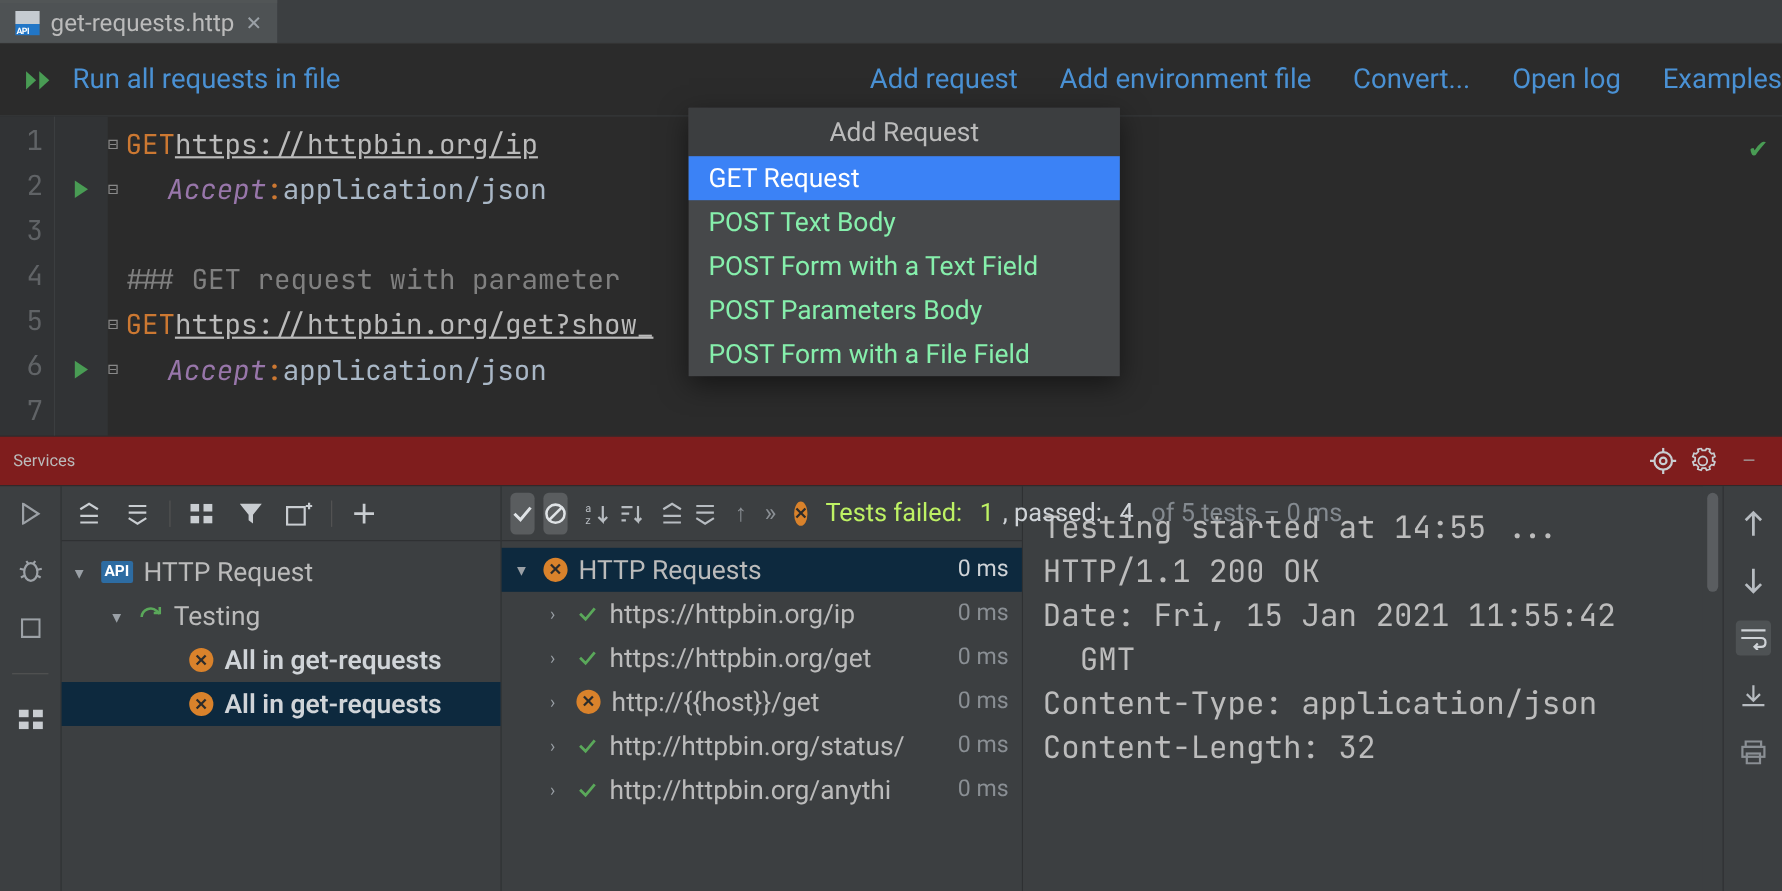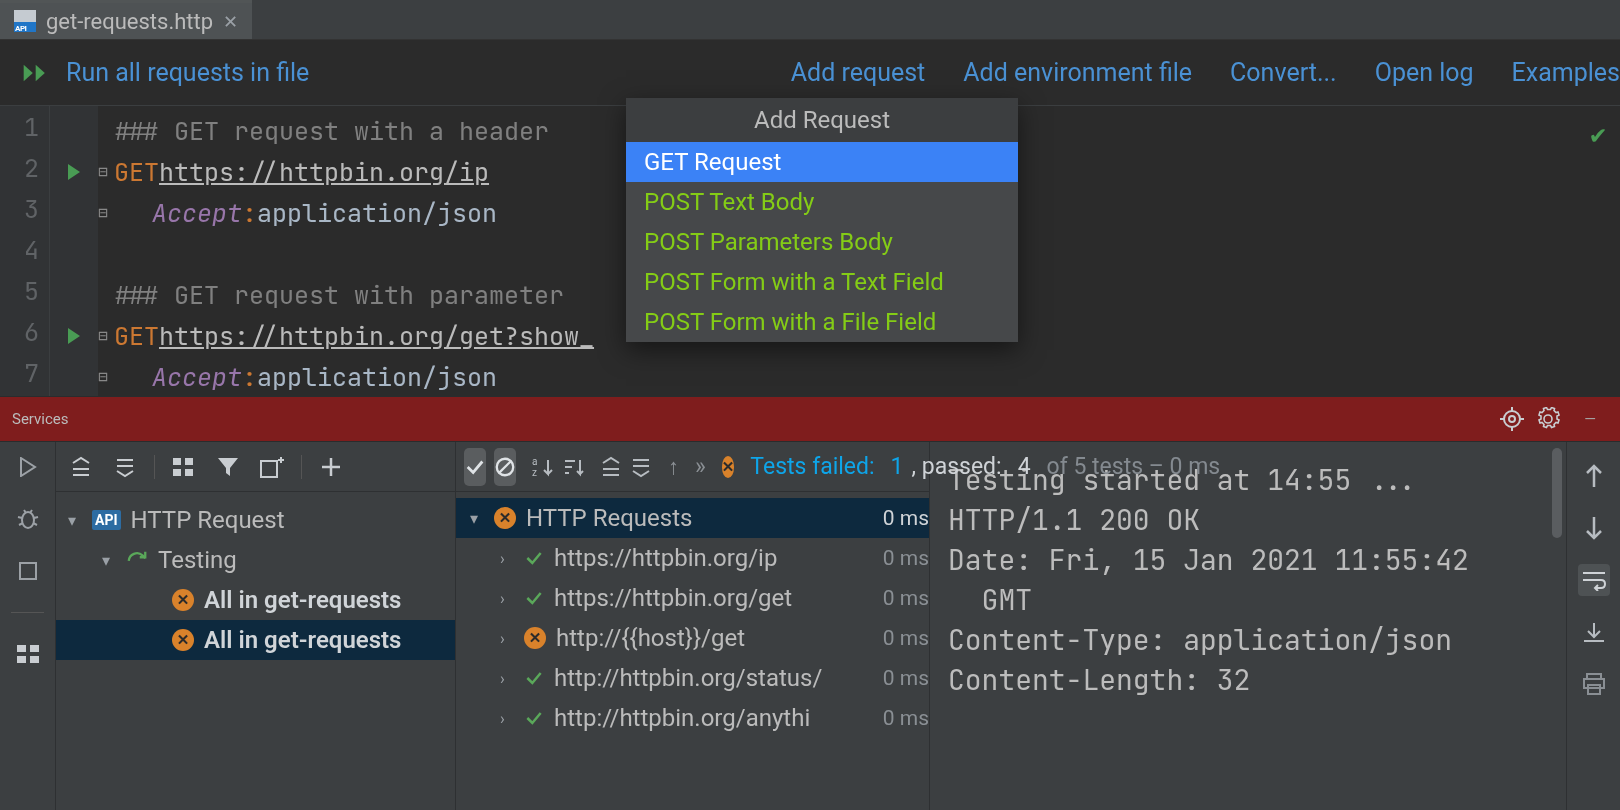--- a/index.html
+++ b/index.html
@@ -110,21 +110,21 @@
     z-index: 50;
     font-size: 24px;
   }
   .popup-title {
     text-align:center; color:#bbbbbb;
     padding: 8px 0;
     background:#3c3e40;
   }
   .popup-item {
     padding: 6px 18px;
-    color:#84cc16;
+    color:#86efac;
     cursor:pointer;
   }
   .popup-item.selected {
     background:#3b82f6;
     color:#fff;
   }
 
   
   .services-bar {
     height: 46px;
@@ -216,34 +216,34 @@
     position:relative;
     overflow:visible;
     white-space:nowrap;
   }
   .mid-toolbar .btn {
     width:40px;height:38px;border-radius:5px;
     display:flex;align-items:center;justify-content:center;
     cursor:pointer;
   }
   .mid-toolbar .btn.active{ background:#5a5d5f;}
-  .mid-toolbar .lbl-fail{ color:#0ea5e9;}
+  .mid-toolbar .lbl-fail{ color:#bef264;}
   .mid-toolbar .lbl-pass{ color:#cfd3d7;}
   .mid-toolbar .lbl-dim{ color:#848a90;}
   .mid-tree{ flex:1; padding-top:6px; font-size:24px;}
   .mid-row{
     display:flex; align-items:center; height:40px;
     padding-left:14px; gap:10px;
     color:#bbbbbb;
     white-space:nowrap; overflow:hidden;
     cursor:pointer;
   }
   .mid-row.l1{ padding-left:14px; background:#0d293e;}
   .mid-row.l2{ padding-left:44px;}
-  .mid-row .time{ margin-left:auto; color:#8a8f94; font-size:21px;}
+  .mid-row .time{ margin-left:auto; padding-right:12px; color:#8a8f94; font-size:21px;}
   .mid-row.l1 .time{ color:#cfd3d7;}
 
   .out-col {
     flex:1;
     display:flex;
   }
   .out-text{
     flex:1;
     font-family: "SF Mono","JetBrains Mono","Menlo",monospace;
     font-size:28px;
@@ -324,37 +324,36 @@
       <div></div>
       <div>
         <svg width="16" height="18">
           <path d="M2 1 L14 9 L2 17 Z" fill="#499c54"></path>
         </svg>
       </div>
       <div></div>
     </div>
   <div class="code" id="codearea">
     <span class="ok-check">✔</span>
-  <div class="line"><span class="fold"></span><span class="cm-comment">### GET request with a header</span></div>
       <div class="line"><span class="fold">⊟</span><span class="cm-method">GET</span> <span class="cm-url">https://httpbin.org/ip</span></div>
       <div class="line"><span class="fold">⊟</span><span class="cm-header">Accept</span><span class="cm-sep">:</span> <span class="cm-val">application/json</span></div>
       <div class="line">&nbsp;</div>
       <div class="line"><span class="fold"></span><span class="cm-comment">### GET request with parameter</span></div>
       <div class="line"><span class="fold">⊟</span><span class="cm-method">GET</span> <span class="cm-url">https://httpbin.org/get?show_</span></div>
       <div class="line"><span class="fold">⊟</span><span class="cm-header">Accept</span><span class="cm-sep">:</span> <span class="cm-val">application/json</span></div>
     </div>
 </div>
 
 <div class="popup">
   <div class="popup-title">Add Request</div>
   <div id="popup-items">
       <div class="popup-item selected">GET Request</div>
       <div class="popup-item">POST Text Body</div>
+      <div class="popup-item">POST Form with a Text Field</div>
       <div class="popup-item">POST Parameters Body</div>
-      <div class="popup-item">POST Form with a Text Field</div>
       <div class="popup-item">POST Form with a File Field</div>
     </div>
 </div>
 
 <div class="services-bar">
   <span class="title">Services</span>
   <span class="icon-btn">
     <svg width="24" height="24" viewBox="0 0 24 24" fill="none" stroke="#c9cdd1" stroke-width="2">
       <circle cx="12" cy="12" r="8"></circle>
         <circle cx="12" cy="12" r="3"></circle>

